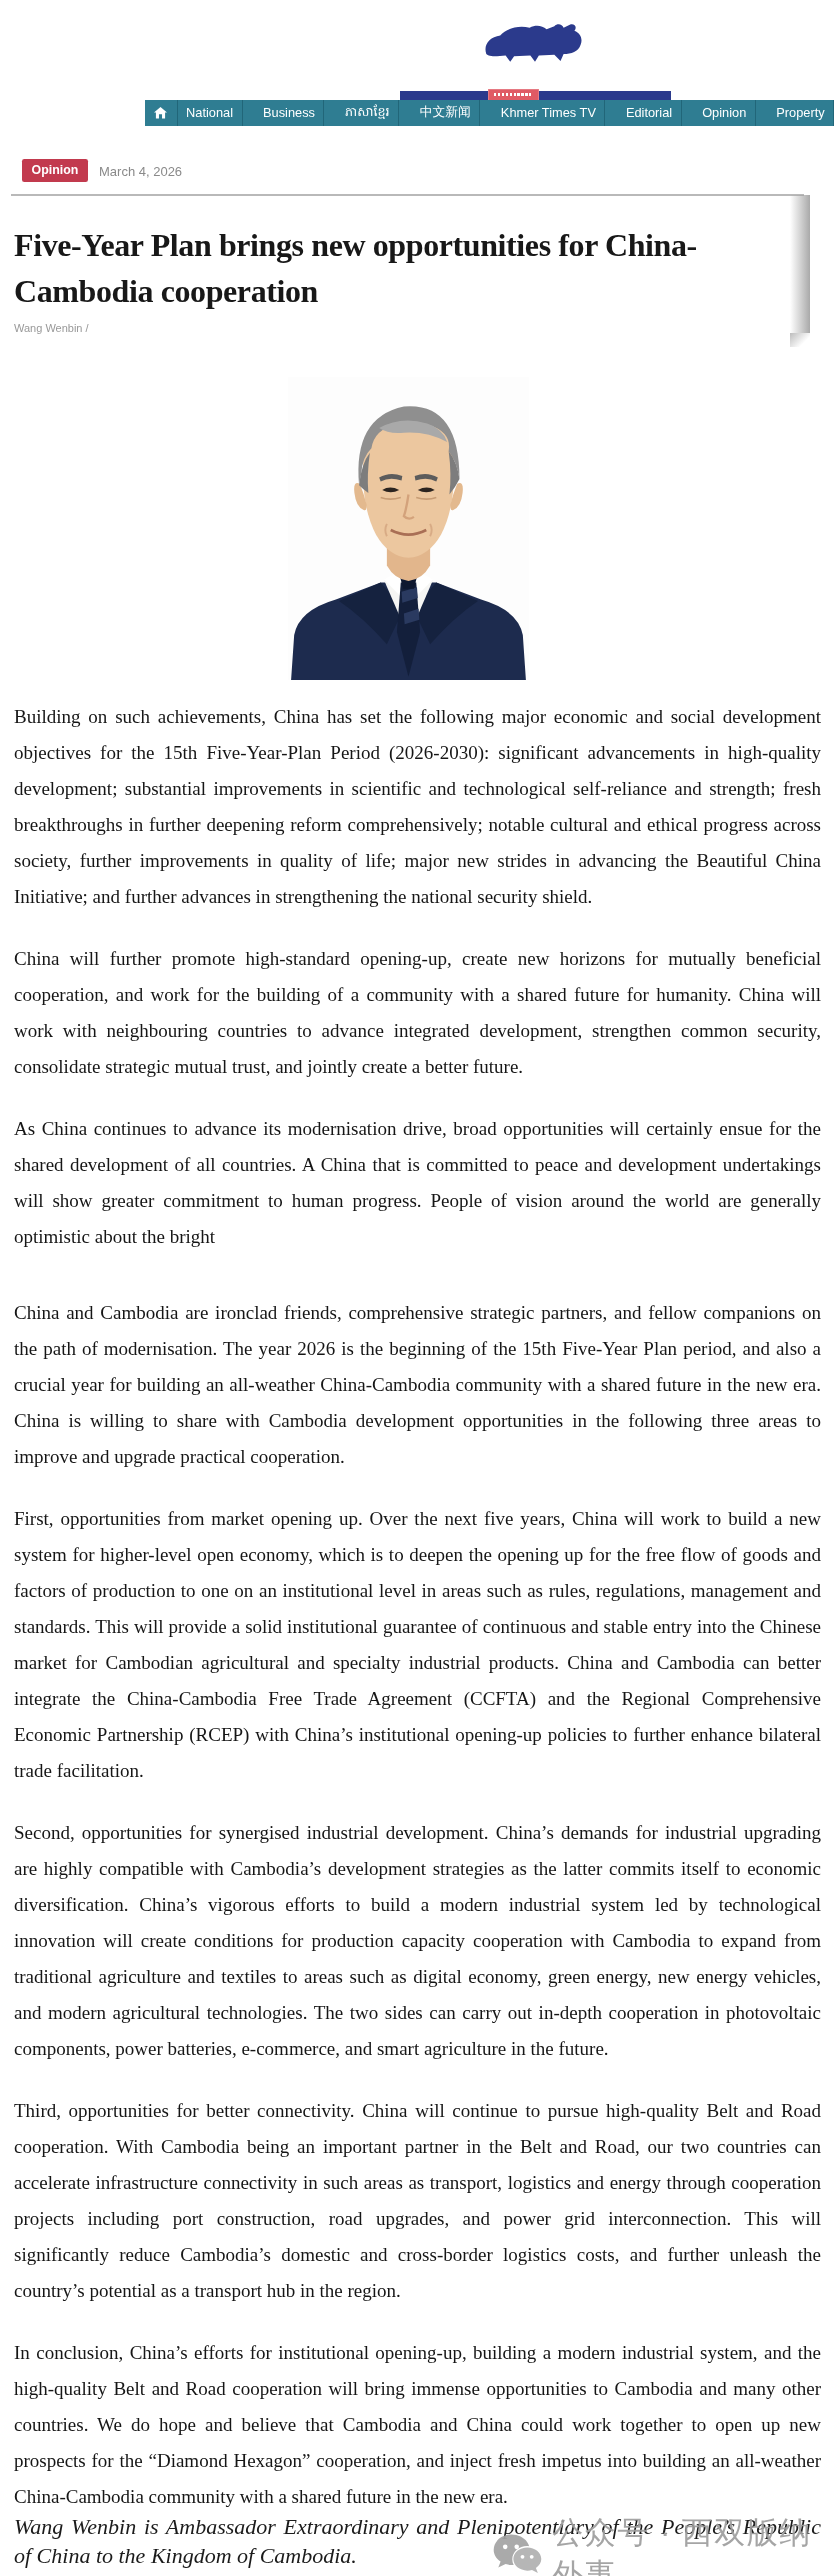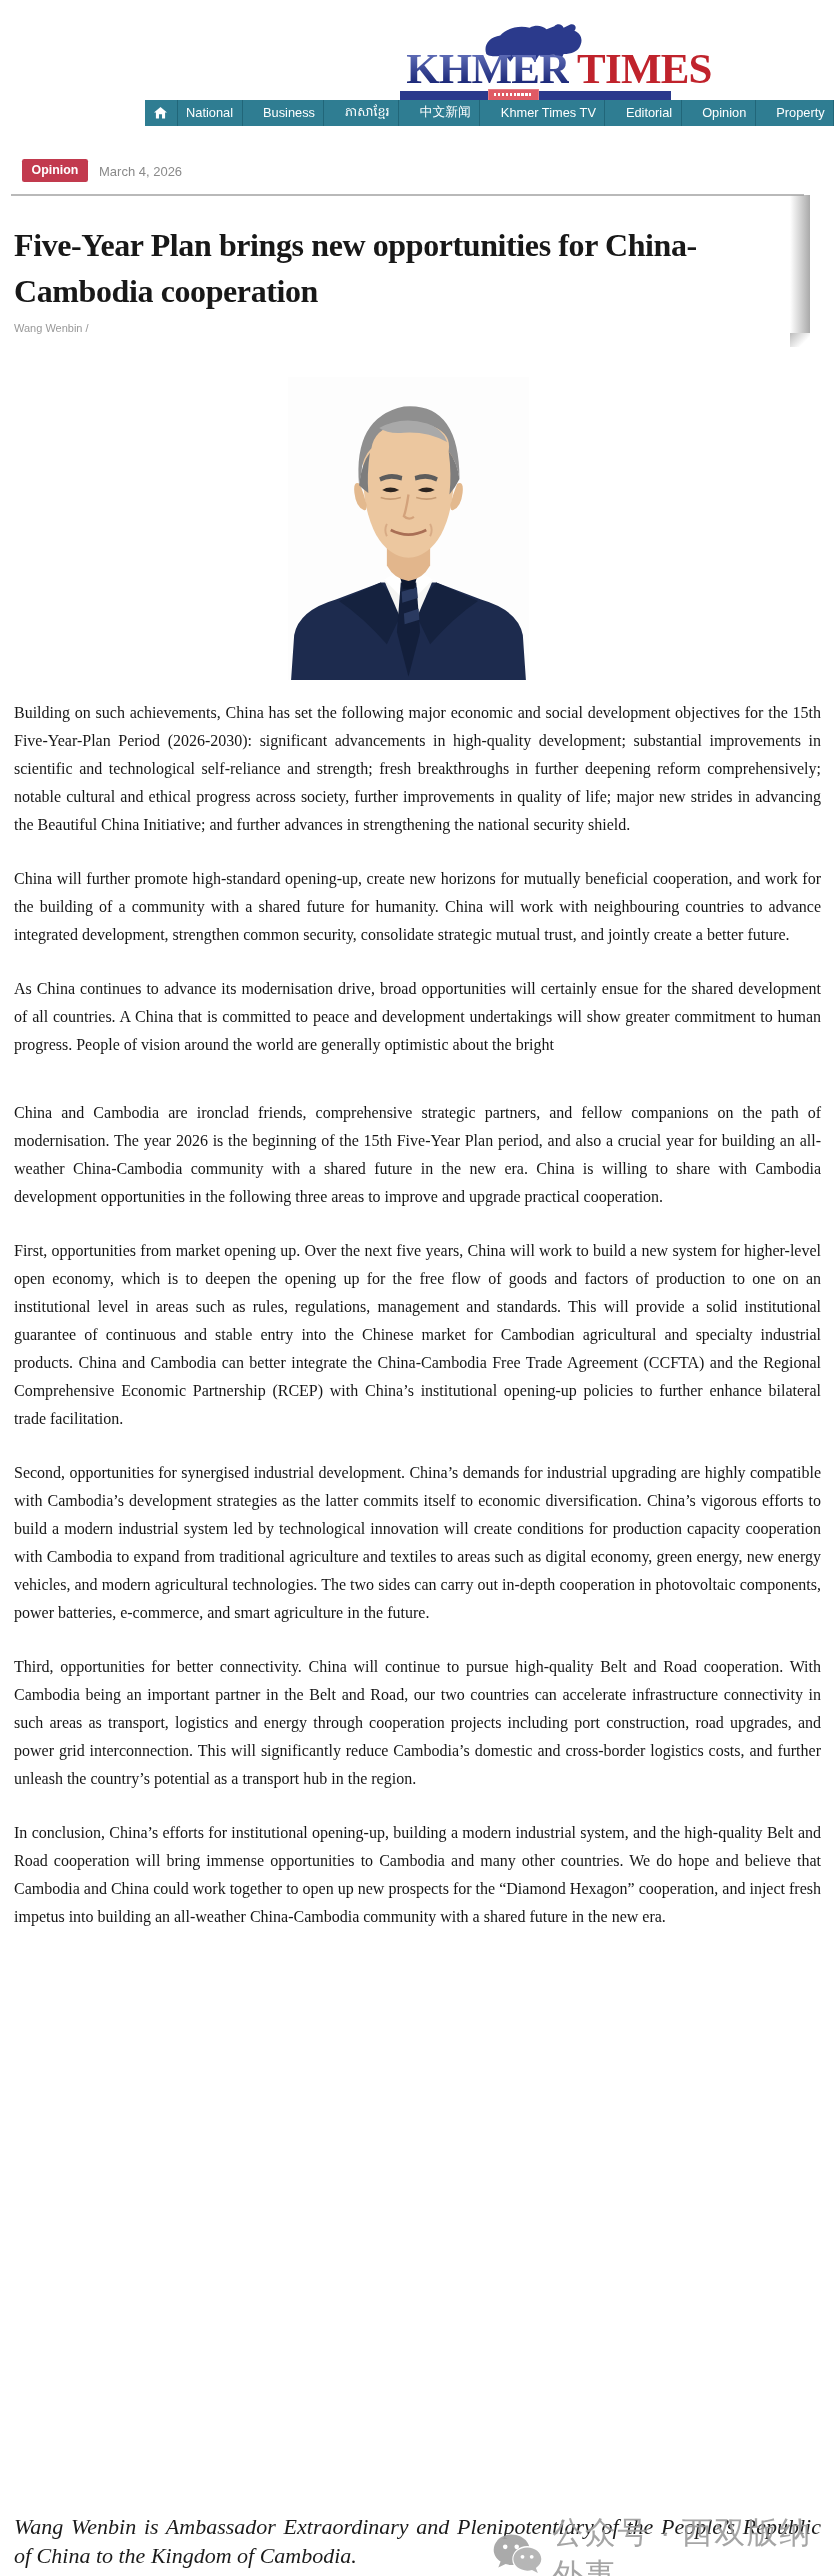--- a/index.html
+++ b/index.html
@@ -49,21 +49,21 @@
   
   .headline{position:absolute;left:14px;top:201px;width:782px;color:#181818;
     font-weight:700;font-size:32px;line-height:46px;letter-spacing:-0.4px;}
   .byline{position:absolute;left:14px;top:322px;color:#999;font-size:11px;cursor:pointer;}
 
   
   .portrait{position:absolute;left:288px;top:377px;width:241px;height:303px;background:#fdfdfd;}
 
   
   .article{position:absolute;left:14px;top:699px;width:807px;color:#161616;
-    font-size:16px;line-height:28px;text-align:justify;}
+    font-size:19px;line-height:36px;text-align:justify;}
   .article p{margin:0 0 26px 0;}
   .article p.gap-lg{margin-bottom:40px;}
   .article p.tight{margin-bottom:0;}
 
   .footnote{position:absolute;left:14px;top:2512px;width:807px;color:#1b1b1b;
     font-style:italic;font-size:22px;line-height:29px;text-align:justify;}
 
   
   .watermark{position:absolute;left:492px;top:2512px;display:flex;align-items:center;
     gap:9.3px;color:#9e9e9e;opacity:.92;z-index:5;}
@@ -73,23 +73,20 @@
 </style>
 </head>
 <body>
 
 <div class="logo-wrap">
   <svg class="buffalo" viewBox="0 0 150 54">
     <path fill="#2b3a8c" d="M12,40 C8,28 16,18 30,16 C38,7 54,2 68,6 C76,2 84,3 90,8 L100,4
       C104,0 110,1 112,6 L120,2 C126,0 130,5 126,10 C134,13 137,21 134,28 C131,37 122,40 112,40
       L108,49 L100,41 L80,42 L75,50 L69,42 L48,43 L43,50 L37,42 L26,43 C18,43 14,42 12,40 Z"></path>
   </svg>
-  <div class="logo-text">
-    <span class="logo-khmer">KHMER</span><span class="logo-times">TIMES</span>
-  </div>
   <div class="logo-bar"></div>
   <div class="logo-tag">
       <i></i>
     </div>
 </div>
 
 <div class="navbar">
   <span class="nav-home">
     <svg viewBox="0 0 17 15">
         <path fill="#fff" d="M8.5 0 L17 7 L14.5 7 L14.5 15 L10.5 15 L10.5 9.5 L6.5 9.5 L6.5 15 L2.5 15 L2.5 7 L0 7 Z"></path>

